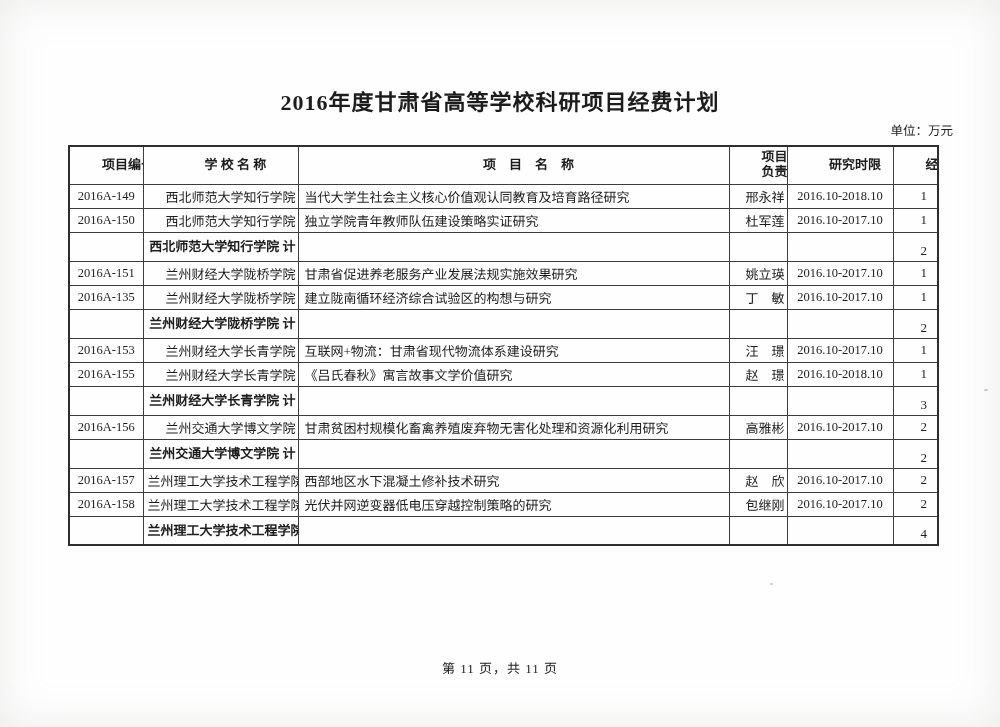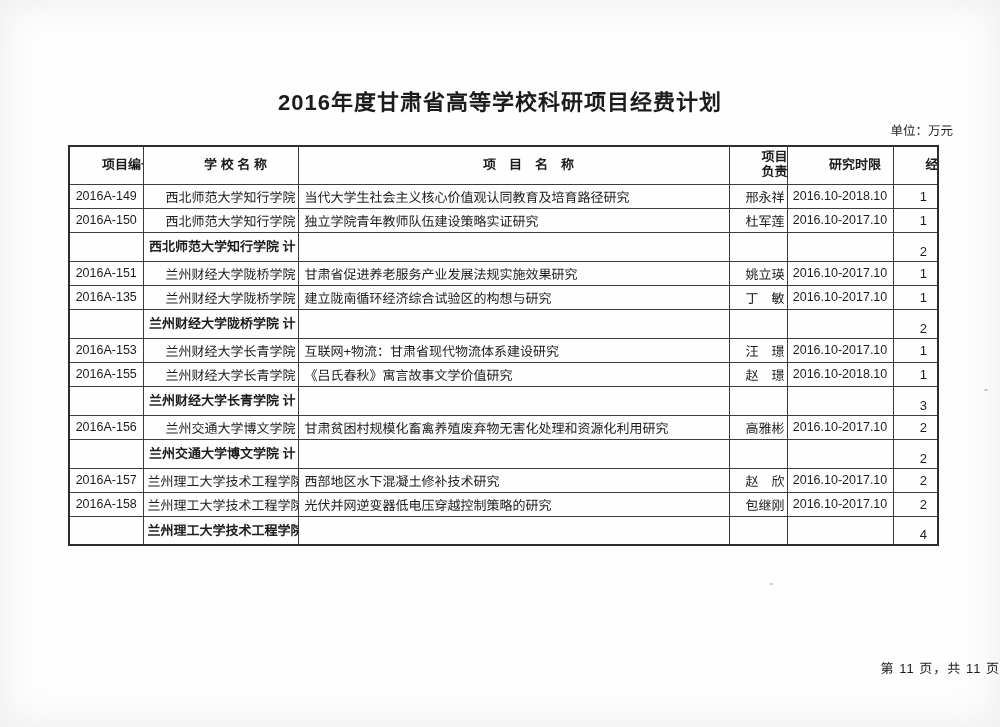--- a/index.html
+++ b/index.html
@@ -7,21 +7,21 @@
     padding: 0;
     background: #f2f2f0;
   }
   .page {
     position: relative;
     width: 1000px;
     height: 727px;
     margin: 0 auto;
     background: #fefefe;
     overflow: hidden;
-    font-family: Liberation Sans, sans-serif;
+    font-family: Liberation Serif, serif;
     color: #1c1c1c;
     box-shadow: inset 0 0 40px rgba(180,180,175,0.25);
   }
   .doc-title {
     position: absolute;
     top: 84px;
     left: 0;
     width: 100%;
     text-align: center;
     font-size: 22px;
@@ -70,21 +70,21 @@
   .col-leader { text-align: right; font-size: 13px; }
   .col-period { text-align: center; font-size: 12.5px; }
   .col-fund   { text-align: right; font-size: 13px; padding-right: 10px !important; }
   tr.subtotal .col-school { font-weight: bold; vertical-align: top; padding-top: 3px; }
   tr.subtotal .col-fund   { vertical-align: bottom; padding-bottom: 2px; }
   .page-footer {
     position: absolute;
     top: 658px;
     left: 0;
     width: 100%;
-    text-align: right;
+    text-align: center;
     font-size: 13px;
     letter-spacing: 1px;
   }
   .speck {
     position: absolute;
     background: rgba(90,90,90,0.35);
     border-radius: 50%;
   }
   .speck-1 { left: 770px; top: 583px; width: 3px; height: 2px; }
   .speck-2 { left: 984px; top: 389px; width: 4px; height: 2px; }

